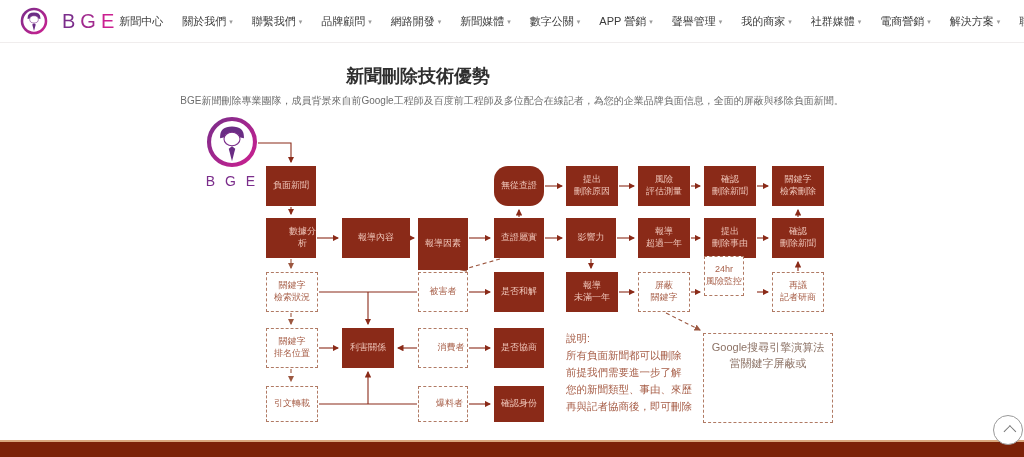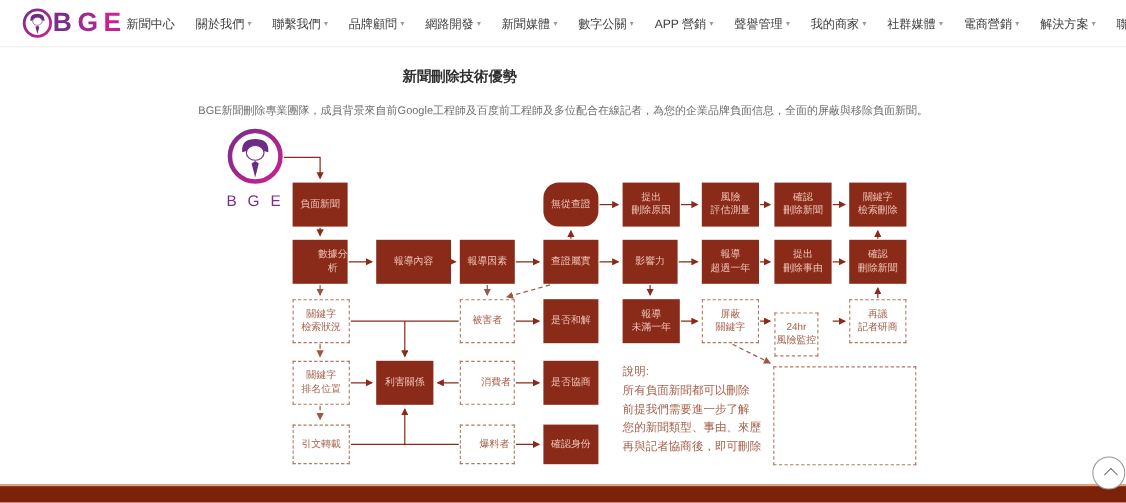--- a/index.html
+++ b/index.html
@@ -4,28 +4,28 @@
 <style>
   html,body{margin:0;padding:0;}
   body{
     width:1024px;height:457px;position:relative;overflow:hidden;background:#fff;
     font-family:"Liberation Sans","DejaVu Sans",sans-serif;
   }
   
   .header{position:absolute;left:0;top:0;width:1024px;height:42px;background:#fff;
     border-bottom:1px solid #f0eded;display:flex;align-items:center;}
   .logo{display:flex;align-items:center;margin-left:20px;cursor:pointer;}
-  .logo-letters{font-size:24px;letter-spacing:5px;margin-left:0;font-weight:700;}
+  .logo-letters{font-size:20px;letter-spacing:5px;margin-left:14px;font-weight:400;}
   .main-nav{display:flex;align-items:center;gap:19px;margin-left:auto;margin-right:136px;}
   .nav-item{display:flex;align-items:center;gap:3px;font-size:11px;color:#3b3b3b;
     text-decoration:none;cursor:pointer;white-space:nowrap;}
   .caret{font-size:7px;color:#9a9a9a;transform:translateY(1px);}
   
   .page-title{position:absolute;left:0;top:52px;width:836px;text-align:center;
-    font-size:13px;font-weight:700;color:#2f2f2f;}
+    font-size:18px;font-weight:700;color:#2f2f2f;}
   .page-subtitle{position:absolute;left:0;top:84px;width:1024px;text-align:center;
     font-size:10px;color:#6e6e6e;}
   
   #flow-edges{position:absolute;left:0;top:0;width:1024px;height:457px;pointer-events:none;}
   .edge{fill:none;stroke-width:1.1px;}
   .edge.solid{stroke:#8a2a18;}
   .edge.dashed{stroke:#9c5740;stroke-dasharray:4 3;}
   .node{position:absolute;display:flex;align-items:center;justify-content:center;
     text-align:center;font-size:9px;line-height:1.3;white-space:pre-line;box-sizing:border-box;}
   .node.solid{background:#8a2a18;color:#eec4b8;}
@@ -191,21 +191,21 @@
 <div id="flow-nodes">
     <div class="node solid" style="left: 266px; top: 166px; width: 50px; height: 40px;">負面新聞</div>
     <div class="node solid" style="left: 266px; top: 218px; width: 50px; height: 40px; padding-left: 23px;">數據分析</div>
     <div class="node dashed" style="left: 266px; top: 272px; width: 52px; height: 40px;">關鍵字
 檢索狀況</div>
     <div class="node dashed" style="left: 266px; top: 328px; width: 52px; height: 40px;">關鍵字
 排名位置</div>
     <div class="node dashed" style="left: 266px; top: 386px; width: 52px; height: 36px;">引文轉載</div>
     <div class="node solid" style="left: 342px; top: 218px; width: 68px; height: 40px;">報導內容</div>
     <div class="node solid" style="left: 342px; top: 328px; width: 52px; height: 40px;">利害關係</div>
-    <div class="node solid" style="left: 418px; top: 218px; width: 50px; height: 40px;">報導因素</div>
+    <div class="node solid" style="left: 418px; top: 218px; width: 50px; height: 52px;">報導因素</div>
     <div class="node dashed" style="left: 418px; top: 272px; width: 50px; height: 40px;">被害者</div>
     <div class="node dashed" style="left: 418px; top: 328px; width: 50px; height: 40px; padding-left: 16px;">消費者</div>
     <div class="node dashed" style="left: 418px; top: 386px; width: 50px; height: 36px; padding-left: 13px;">爆料者</div>
     <div class="node solid" style="left: 494px; top: 166px; width: 50px; height: 40px; border-radius: 14px;">無從查證</div>
     <div class="node solid" style="left: 494px; top: 218px; width: 50px; height: 40px;">查證屬實</div>
     <div class="node solid" style="left: 494px; top: 272px; width: 50px; height: 40px;">是否和解</div>
     <div class="node solid" style="left: 494px; top: 328px; width: 50px; height: 40px;">是否協商</div>
     <div class="node solid" style="left: 494px; top: 386px; width: 50px; height: 36px;">確認身份</div>
     <div class="node solid" style="left: 566px; top: 166px; width: 52px; height: 40px;">提出
 刪除原因</div>
@@ -215,35 +215,37 @@
     <div class="node solid" style="left: 638px; top: 166px; width: 52px; height: 40px;">風險
 評估測量</div>
     <div class="node solid" style="left: 638px; top: 218px; width: 52px; height: 40px;">報導
 超過一年</div>
     <div class="node dashed" style="left: 638px; top: 272px; width: 52px; height: 40px;">屏蔽
 關鍵字</div>
     <div class="node solid" style="left: 704px; top: 166px; width: 52px; height: 40px;">確認
 刪除新聞</div>
     <div class="node solid" style="left: 704px; top: 218px; width: 52px; height: 40px;">提出
 刪除事由</div>
-    <div class="node dashed" style="left: 704px; top: 284px; width: 40px; height: 40px;">24hr
+    <div class="node dashed" style="left: 704px; top: 256px; width: 40px; height: 40px;">24hr
 風險監控</div>
     <div class="node solid" style="left: 772px; top: 166px; width: 52px; height: 40px;">關鍵字
 檢索刪除</div>
     <div class="node solid" style="left: 772px; top: 218px; width: 52px; height: 40px;">確認
 刪除新聞</div>
     <div class="node dashed" style="left: 772px; top: 272px; width: 52px; height: 40px;">再議
 記者研商</div>
   </div>
 
 <div class="flow-note" style="left: 566px; top: 330px;">說明:
 所有負面新聞都可以刪除
 前提我們需要進一步了解
 您的新聞類型、事由、來歷
 再與記者協商後，即可刪除</div>
 
 <div class="google-box">
+  <div class="google-big">Google搜尋引擎演算法
+當關鍵字屏蔽或</div>
 </div>
 
 <div class="footer-bar"></div>
 <div class="scroll-top">
   <span class="chevron-up"></span>
 </div>
 
 </body></html>

